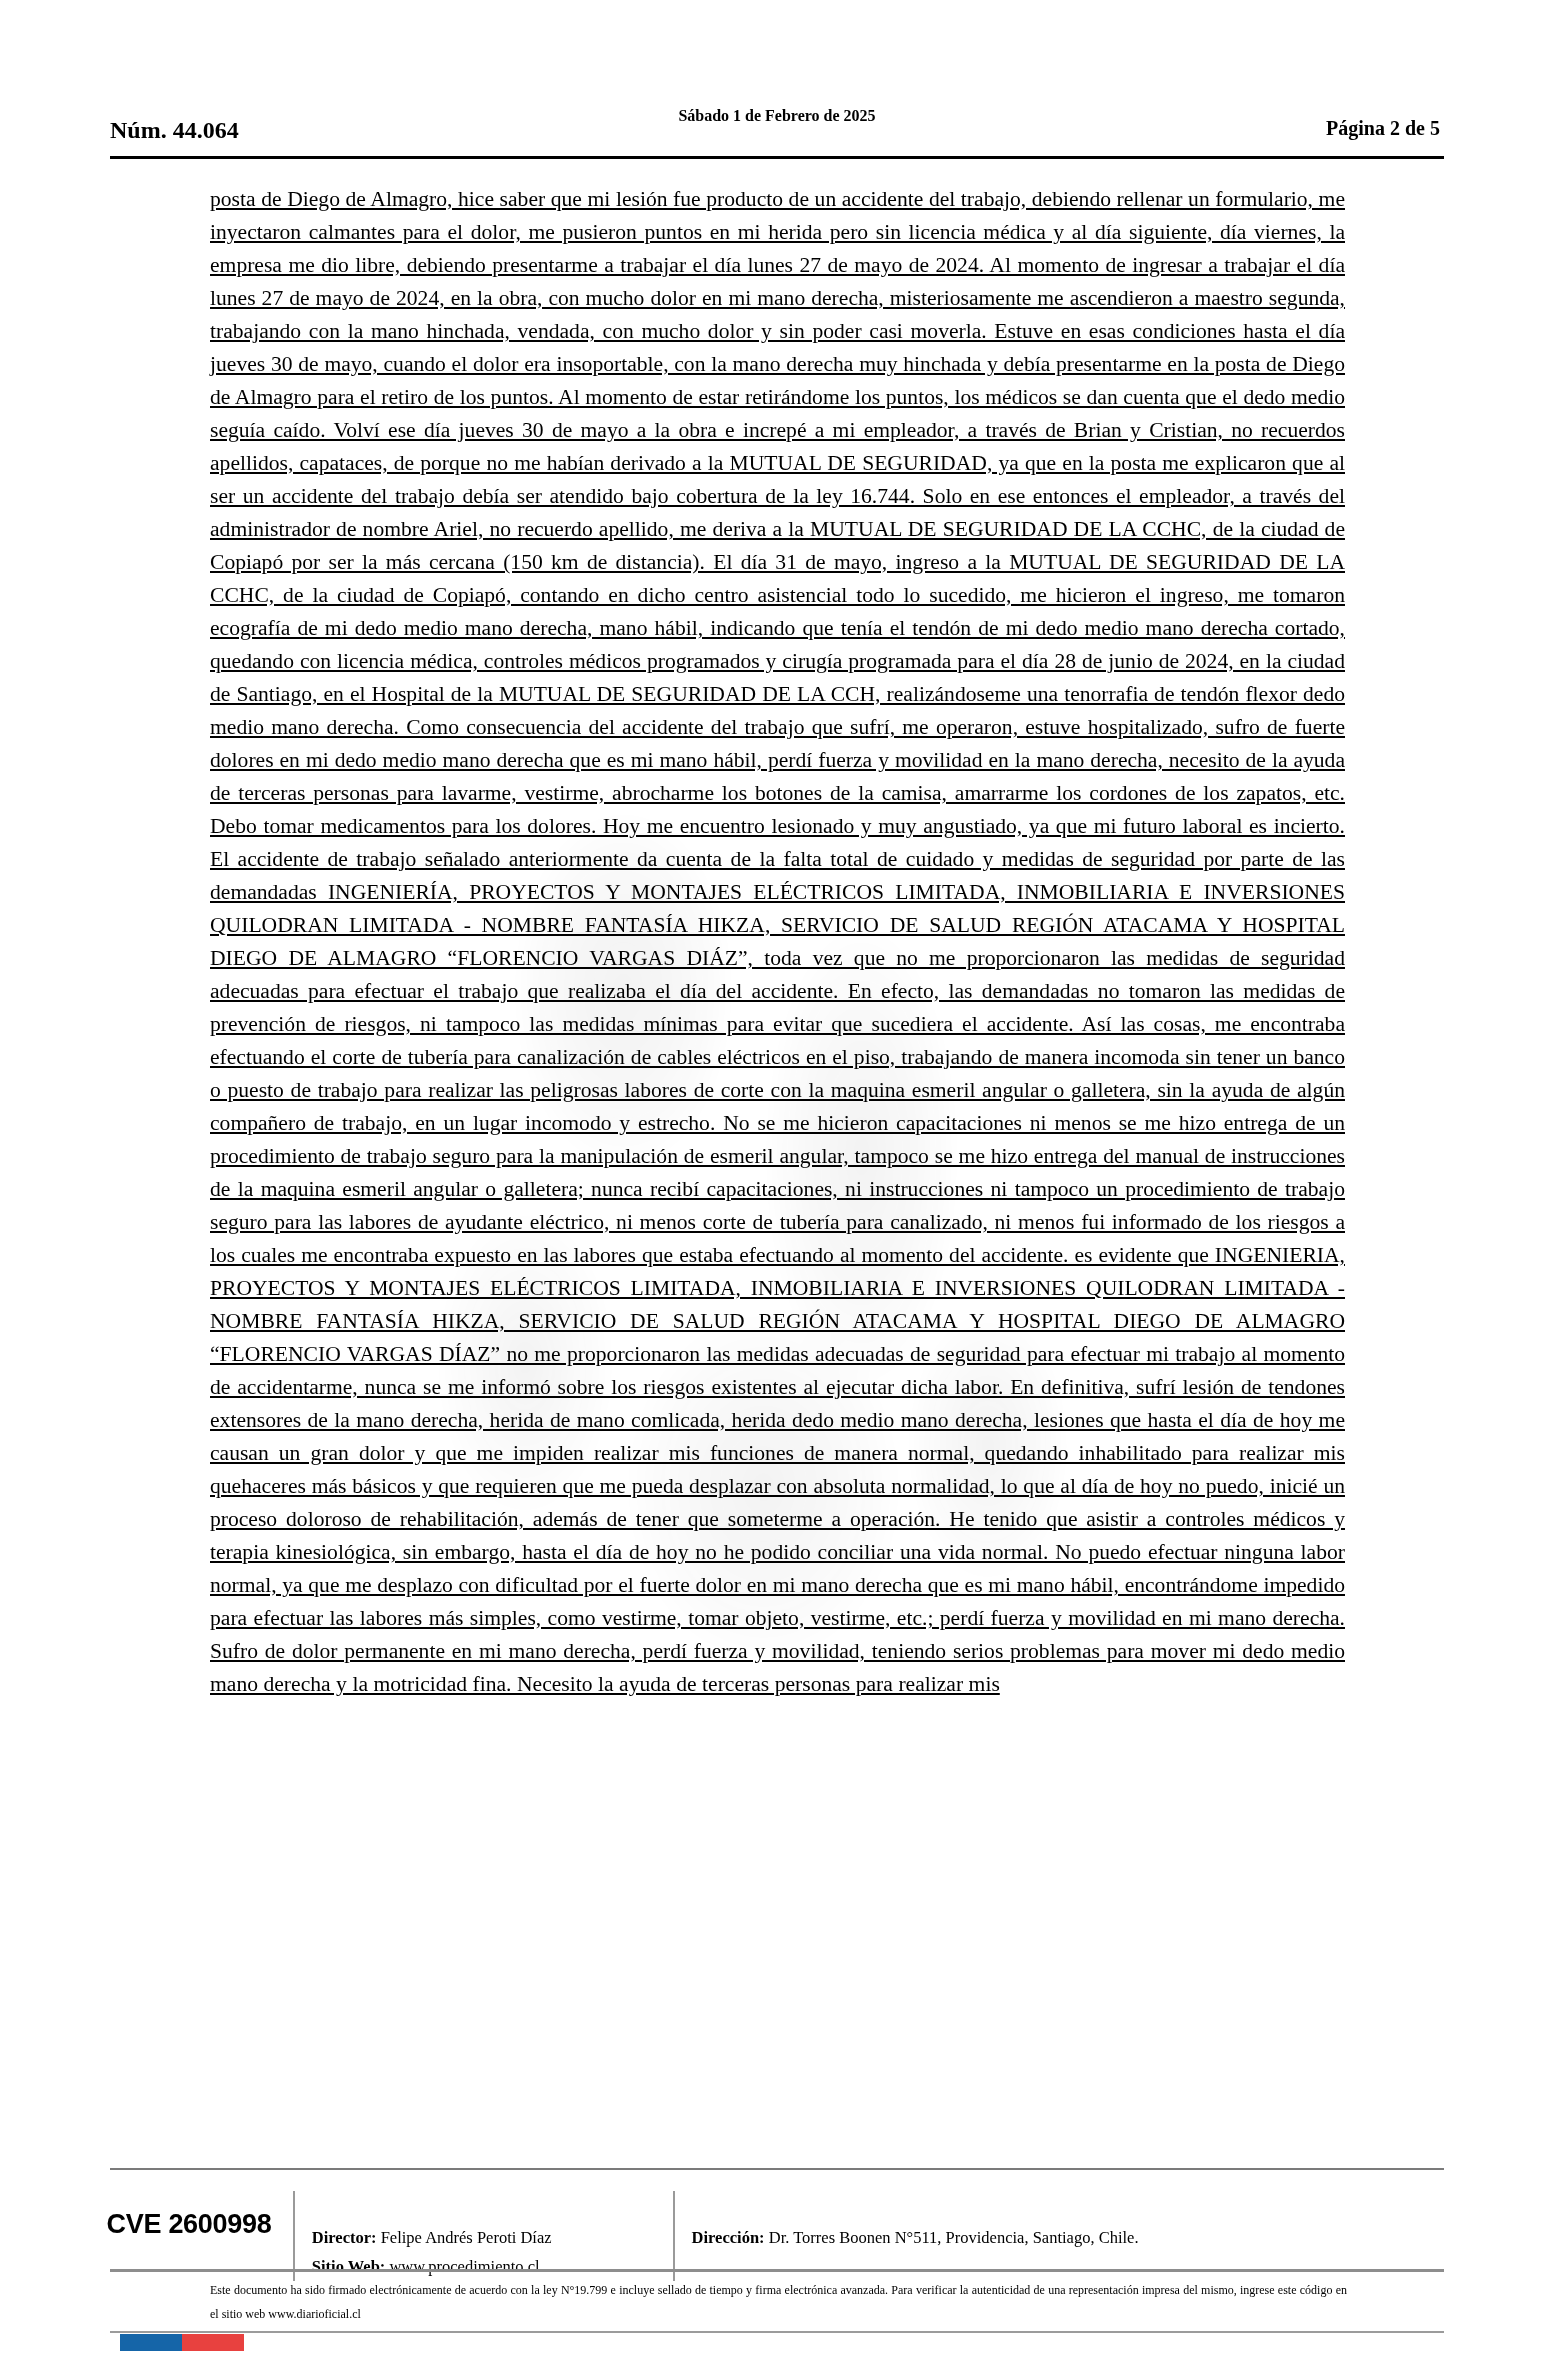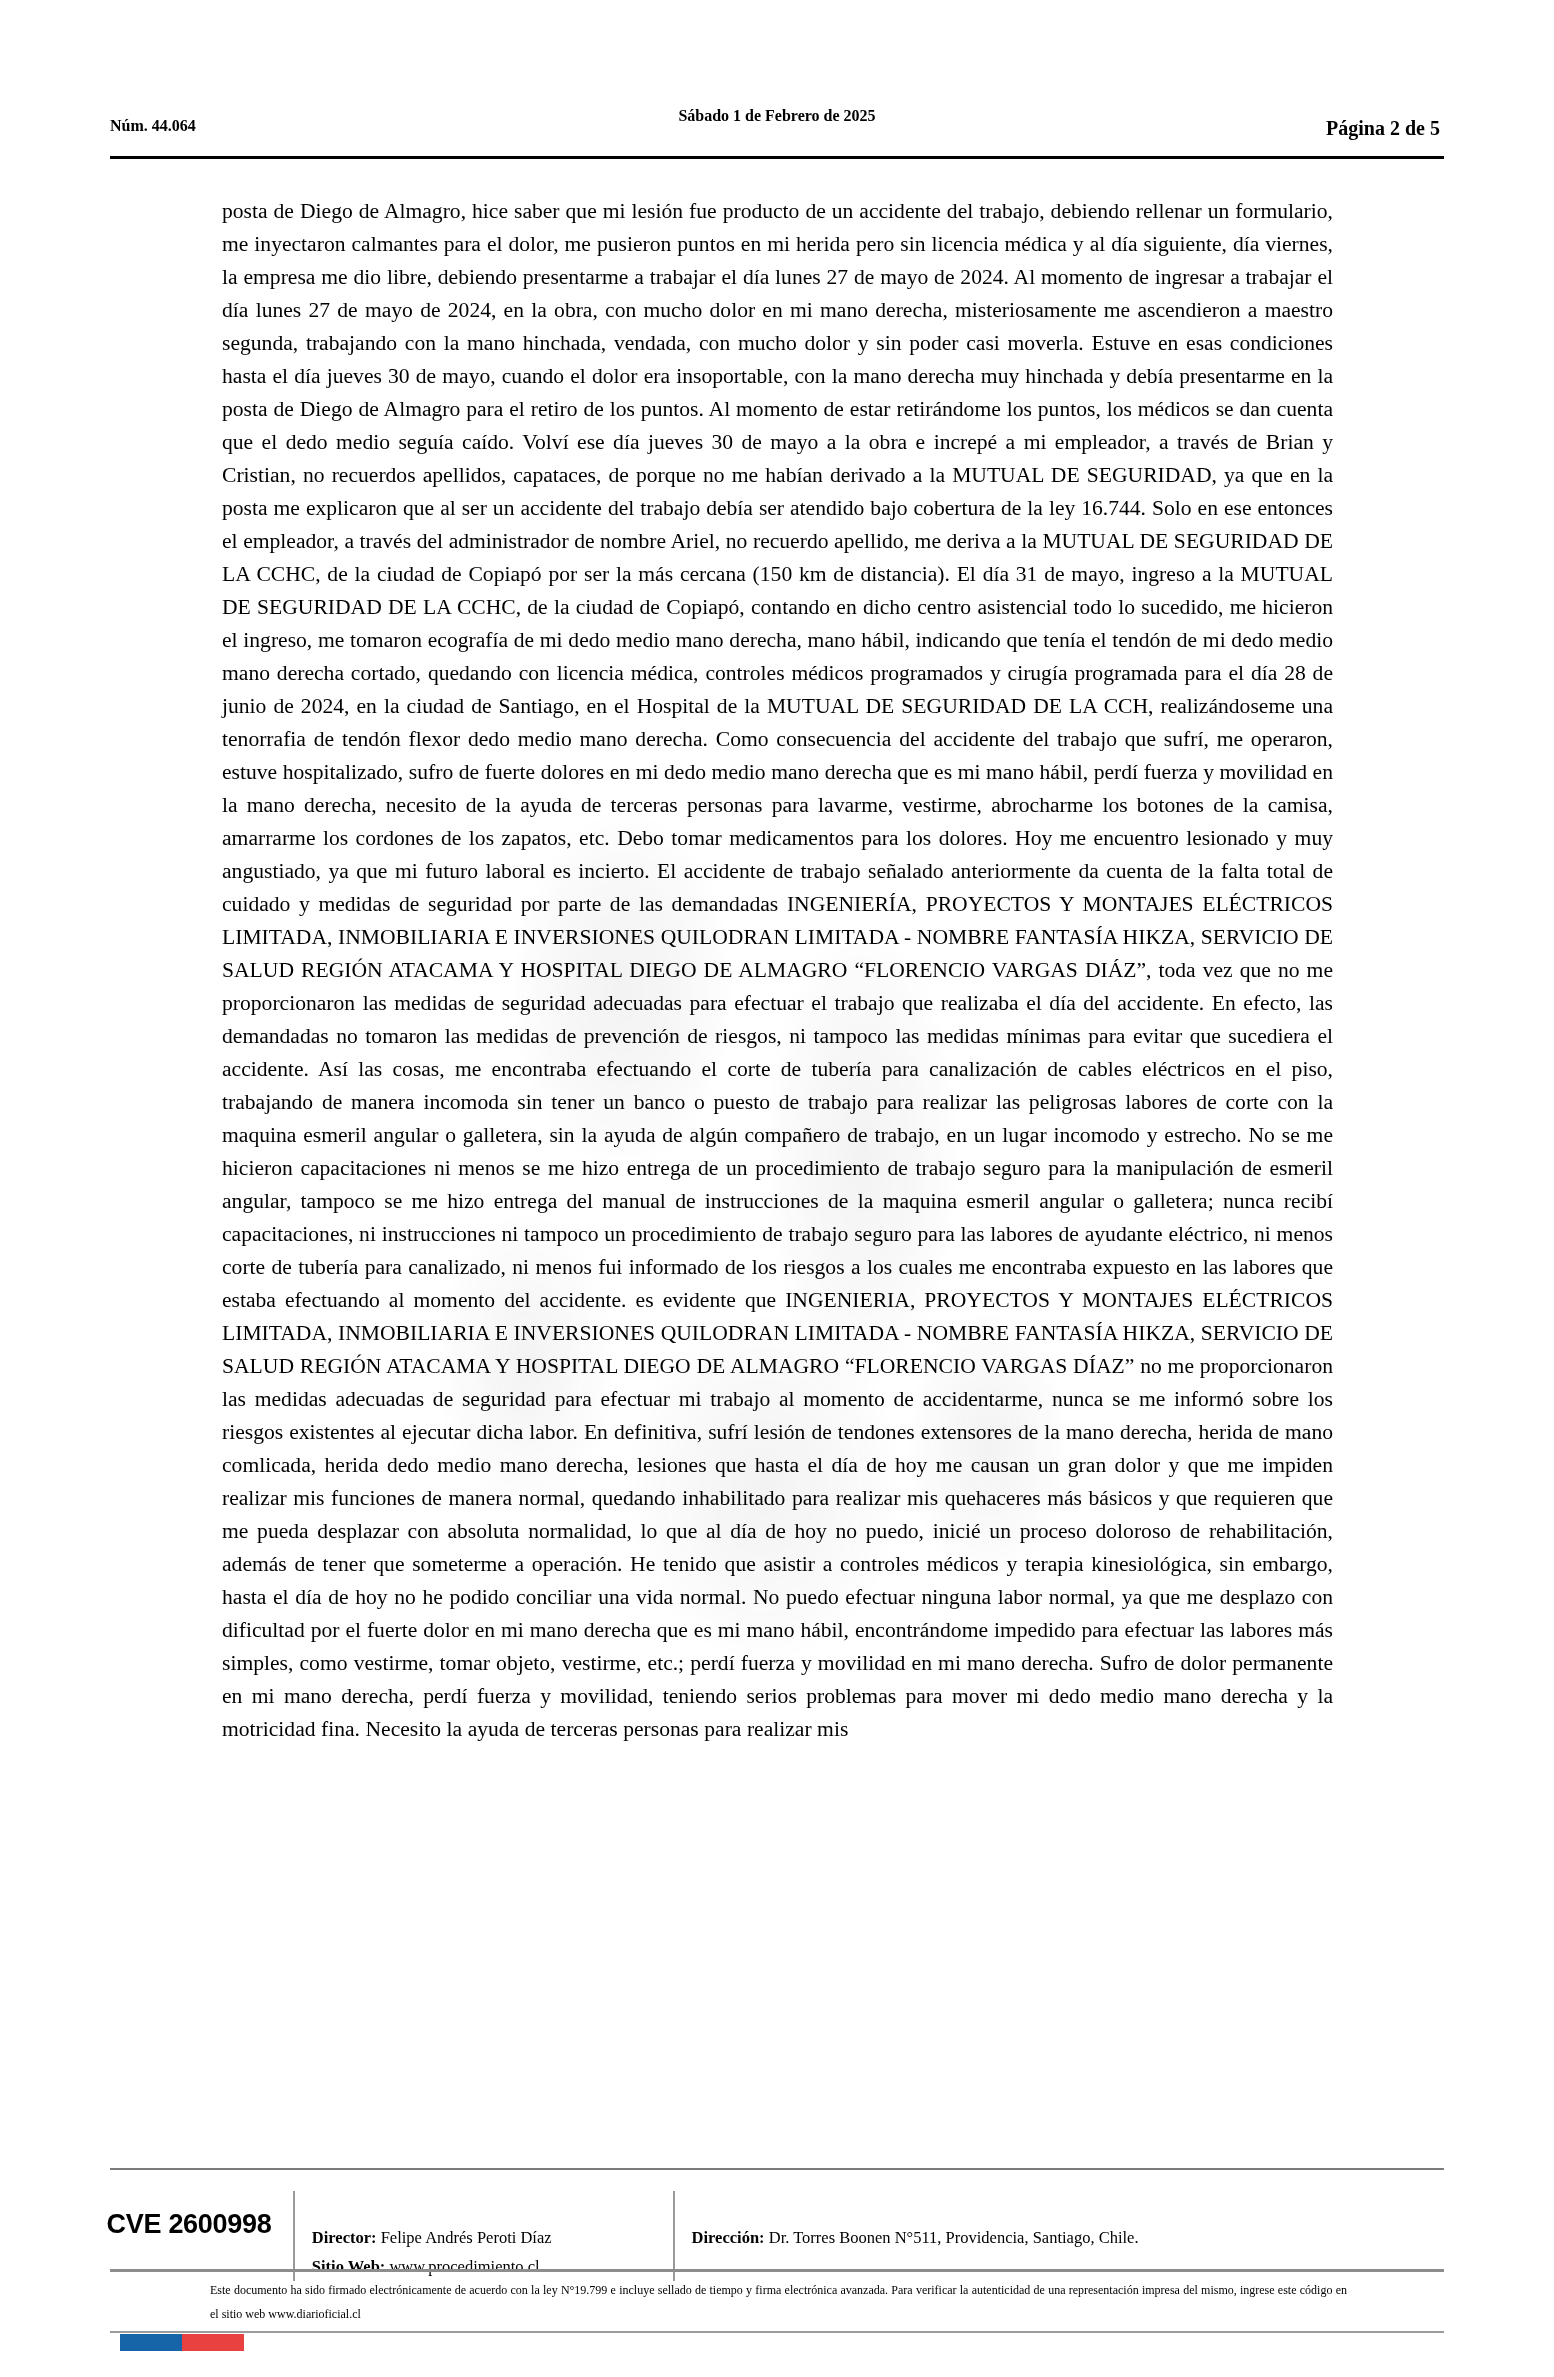--- a/index.html
+++ b/index.html
@@ -67,21 +67,21 @@
     font-weight: bold;
     font-size: 16px;
     margin-top: 16px;
     line-height: 1.15;
   }
   .header-left {
     position: absolute;
     left: 110px;
     top: 117px;
     font-weight: bold;
-    font-size: 16px;
+    font-size: 24px;
   }
   .header-right {
     position: absolute;
     right: 114px;
     top: 117px;
     font-weight: bold;
     font-size: 20px;
   }
   .header-rule {
     position: absolute;
@@ -99,22 +99,23 @@
     top: 183px;
     width: 1135px;
     font-size: 21.6px;
     line-height: 33px;
     text-align: justify;
     text-justify: inter-word;
     hyphens: none;
     word-spacing: 0.1px;
   }
   .body-block p {
-    margin: 12px;
+    margin: 0;
     text-align: justify;
+    text-decoration: underline;
   }
   .body-block p:last-child {
     text-align-last: left;
   }
 
   
   .footer-rule-top {
     position: absolute;
     left: 110px;
     right: 110px;

